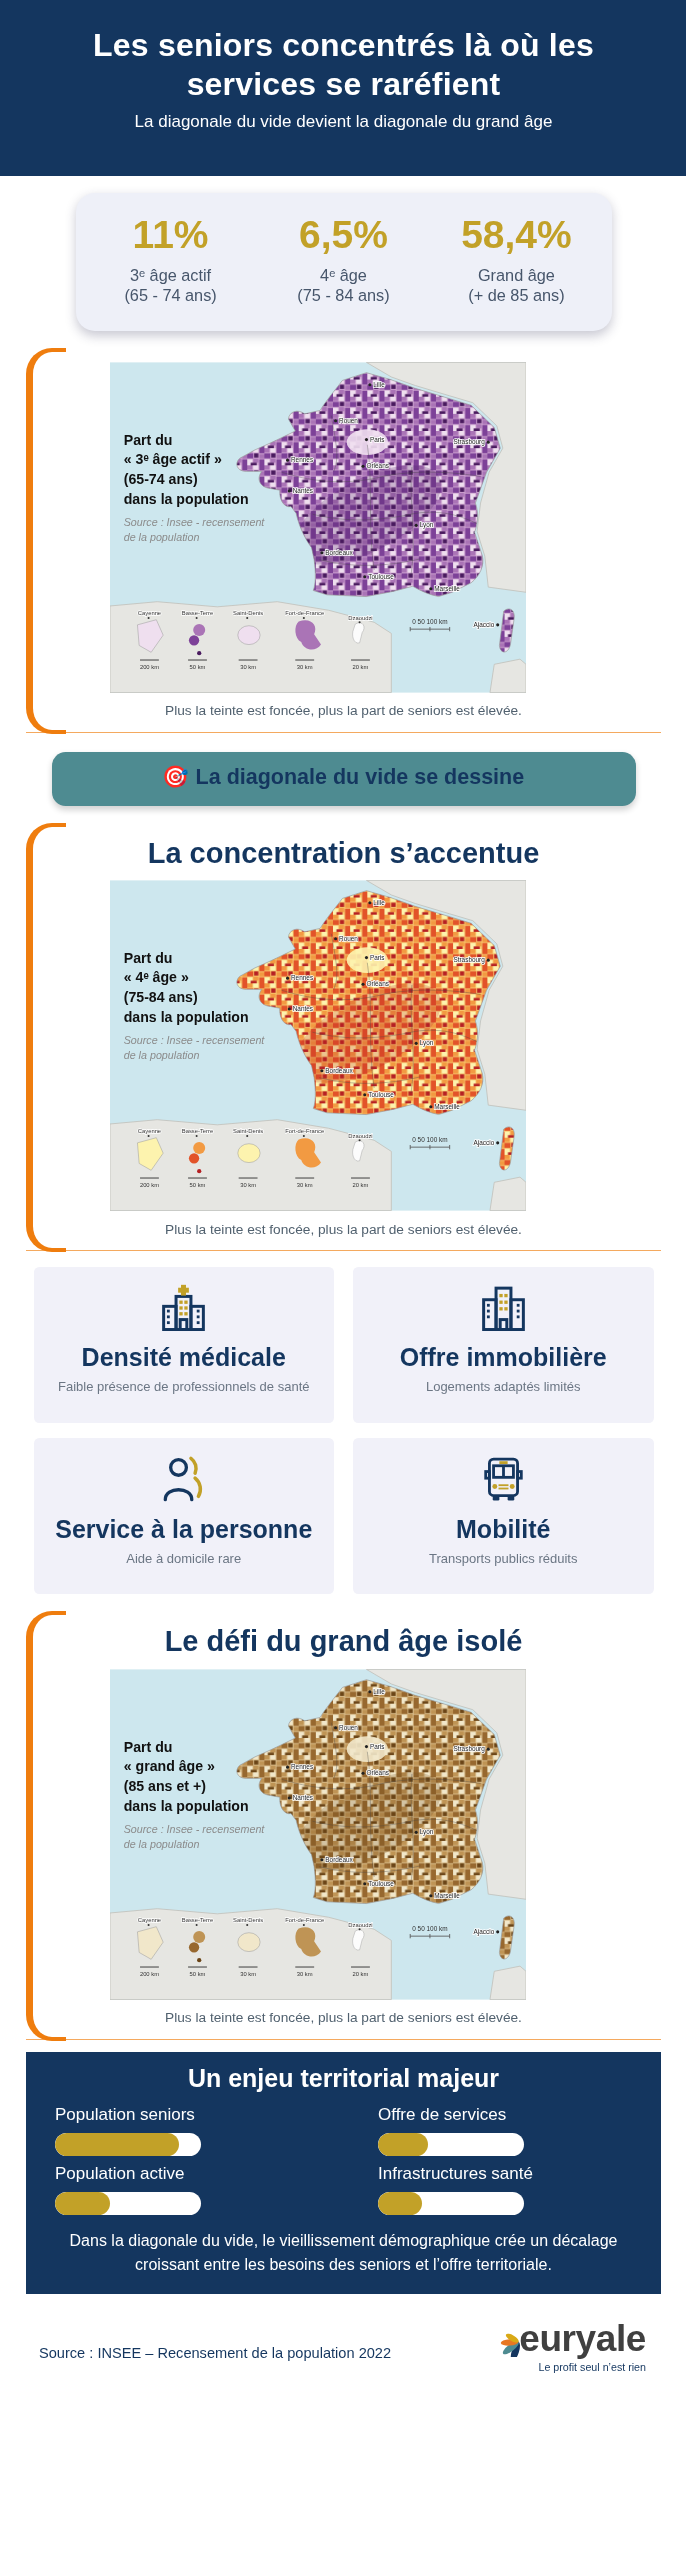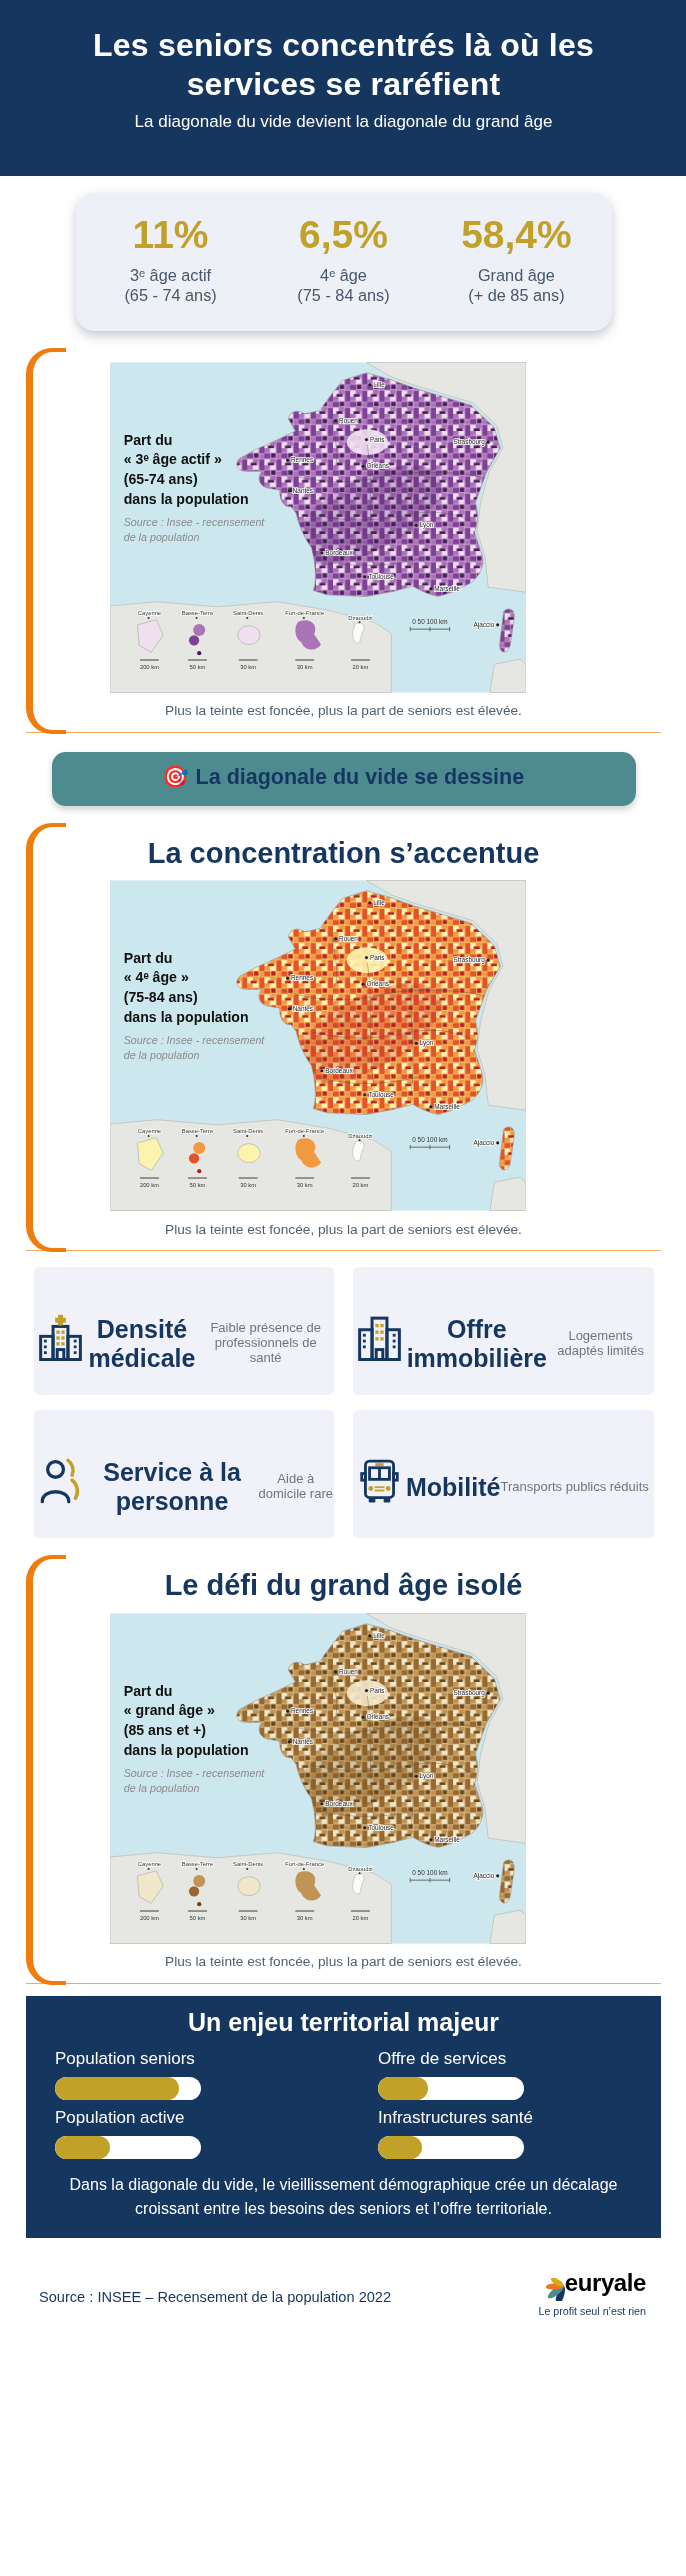--- a/index.html
+++ b/index.html
@@ -35,42 +35,42 @@
   .cap{margin:10.3px 26px 0;text-align:center;font-size:13.7px;color:#51616f;}
   
   .callout{width:584px;margin:19px auto 0;background:#4e8b91;border-radius:13.7px;
            box-shadow:0 3.4px 6.9px rgba(0,0,0,.18);
            padding:12px 26px 15.5px;box-sizing:border-box;text-align:center;color:#fff;}
   .callout h3{margin:0;font-size:21.5px;color:#14365f;font-weight:700;}
   .callout p{margin:6.9px 0 0;font-size:16px;line-height:1.5;}
   
   .cards{width:620px;margin:15.5px auto 0;display:grid;
          grid-template-columns:1fr 1fr;gap:15.5px 19px;}
-  .card{background:#f1f1f9;border-radius:5.2px;height:128px;text-align:center;
-        display:flex;flex-direction:row;align-items:center;justify-content:flex-start;
+  .card{background:#f1f1f9;border-radius:5.2px;height:156px;text-align:center;
+        display:flex;flex-direction:column;align-items:center;justify-content:flex-start;
         padding-top:17px;box-sizing:border-box;}
   .card .ttl{font-size:25px;font-weight:700;color:#14365f;margin-top:8.6px;}
   .card .sub{font-size:13px;color:#6b7684;margin-top:6.9px;}
   
   .panel{width:635px;margin:12px auto 0;background:#14365f;color:#fff;
          padding:12px 29px 17px;box-sizing:border-box;}
   .panel h2{margin:0;text-align:center;font-size:25px;font-weight:700;}
   .bars{display:grid;grid-template-columns:1fr 1fr;column-gap:69px;margin-top:3.4px;}
   .bar-item{margin-top:6.9px;}
   .bar-item .bl{font-size:17px;margin:1.7px 0 7.7px;}
   .track{width:146px;height:23px;background:#ffffff;border-radius:12px;overflow:hidden;}
   .fill{height:100%;background:#c2a128;border-radius:12px;}
   .panel .closing{margin:13.7px 8.6px 0;text-align:center;font-size:16px;line-height:1.5;}
   
   .footer{display:flex;justify-content:space-between;align-items:flex-end;
           padding:24px 41px 0 39px;}
   .src{font-size:14.6px;color:#14365f;padding-bottom:12px;}
   .logo{display:flex;flex-direction:column;align-items:center;}
   .logo-row{display:flex;align-items:center;}
-  .logo-word{font-size:24px;font-weight:700;color:#000000;letter-spacing:-0.4px;margin-left:-2.6px;}
+  .logo-word{font-size:37px;font-weight:700;color:#404040;letter-spacing:-0.4px;margin-left:-2.6px;}
   .tagline{font-size:10.7px;color:#14365f;margin-top:0.9px;align-self:flex-end;}
 </style>
 </head>
 <body>
 
 <header class="hdr">
   <h1>Les seniors concentrés là où les services se raréfient</h1>
   <p>La diagonale du vide devient la diagonale du grand âge</p>
 </header>
 

